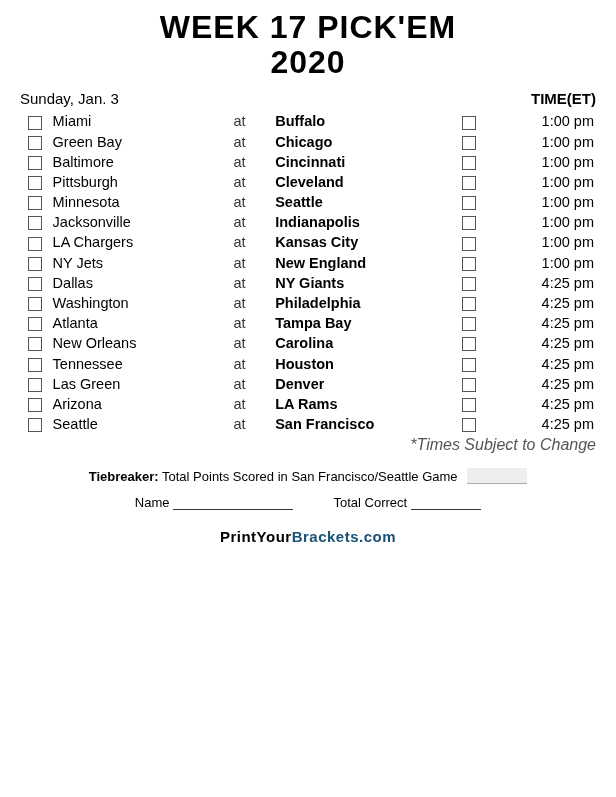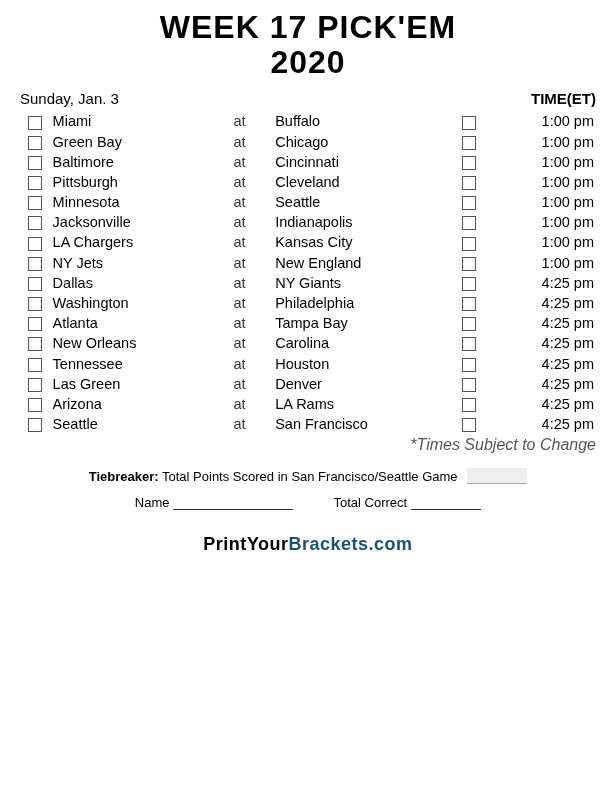--- a/index.html
+++ b/index.html
@@ -51,20 +51,21 @@
     }
     .at-col {
       width: 30px;
       text-align: left;
       color: #333;
       font-size: 13px;
       margin-top: 19px;
     }
     .team-name-right {
       width: 130px;
+      font-weight: bold;
     }
     .checkbox-cell {
       width: 22px;
       text-align: center;
     }
     .checkbox-box {
       display: inline-block;
       width: 14px;
       height: 14px;
       border: 1.5px solid #555;
@@ -125,22 +126,22 @@
       border-bottom: 1.5px solid #333;
       height: 16px;
     }
     .underline-field-sm {
       display: inline-block;
       width: 70px;
       border-bottom: 1.5px solid #333;
       height: 16px;
     }
     .footer-brand {
-      margin-top: 24px;
-      font-size: 18px;
+      margin-top: 18px;
+      font-size: 15px;
       font-weight: bold;
       color: #1a5276;
       letter-spacing: 0.5px;
       text-align: center;
     }
     .footer-brand .print {
       color: #000;
     }
     .footer-brand .your {
       color: #000;

